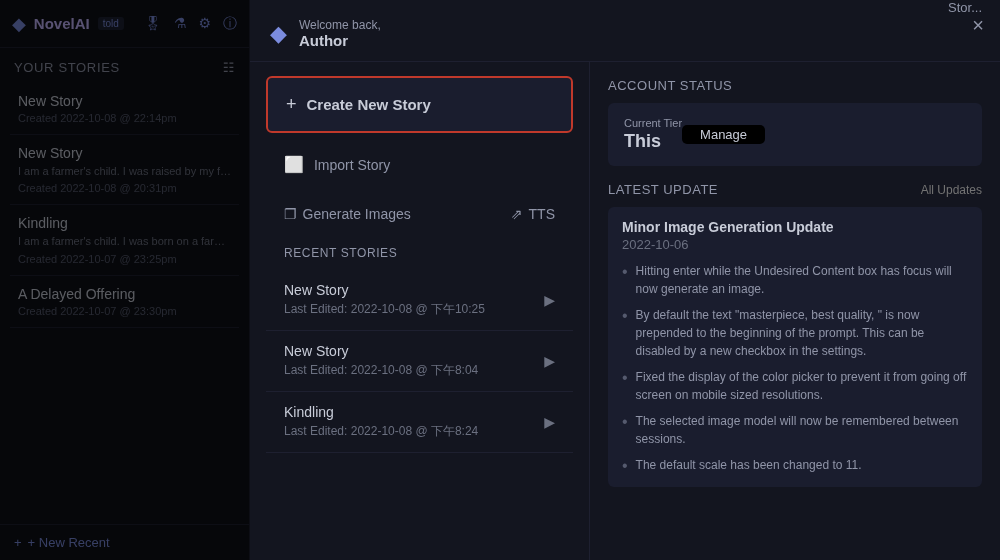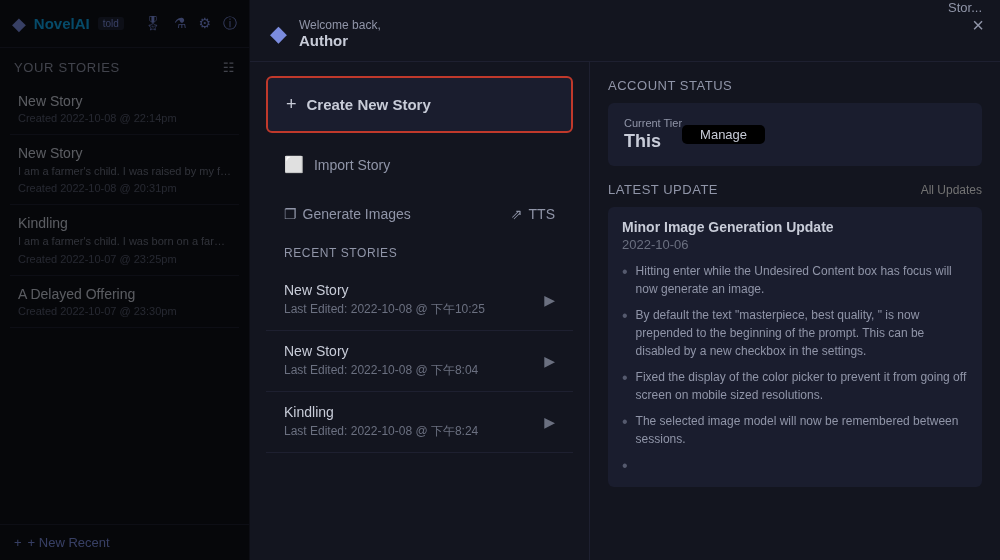--- a/index.html
+++ b/index.html
@@ -33,21 +33,21 @@
       gap: 8px;
       border-bottom: 1px solid #1e2030;
     }
 
     .logo-icon {
       color: #7b8cde;
       font-size: 18px;
     }
 
     .app-name {
-      color: #0ea5e9;
+      color: #c4b5fd;
       font-size: 15px;
       font-weight: 600;
     }
 
     .beta-badge {
       font-size: 10px;
       color: #7b8cde;
       background: rgba(123,140,222,0.15);
       padding: 1px 5px;
       border-radius: 3px;
@@ -541,20 +541,21 @@
           <li class="update-item">
             <span class="update-bullet">•</span>
             <span>Fixed the display of the color picker to prevent it from going off screen on mobile sized resolutions.</span>
           </li>
           <li class="update-item">
             <span class="update-bullet">•</span>
             <span>The selected image model will now be remembered between sessions.</span>
           </li>
           <li class="update-item">
             <span class="update-bullet">•</span>
+            <span>The default scale has been changed to 11.</span>
           </li>
         </ul>
       </div>
     </div>
   </div>
 
   <div class="top-bar-story" style="position:absolute;top:0;right:0;padding:0 18px;font-size:13px;color:#9095a8;">Stor...</div>
 </div>
 
 </body></html>

